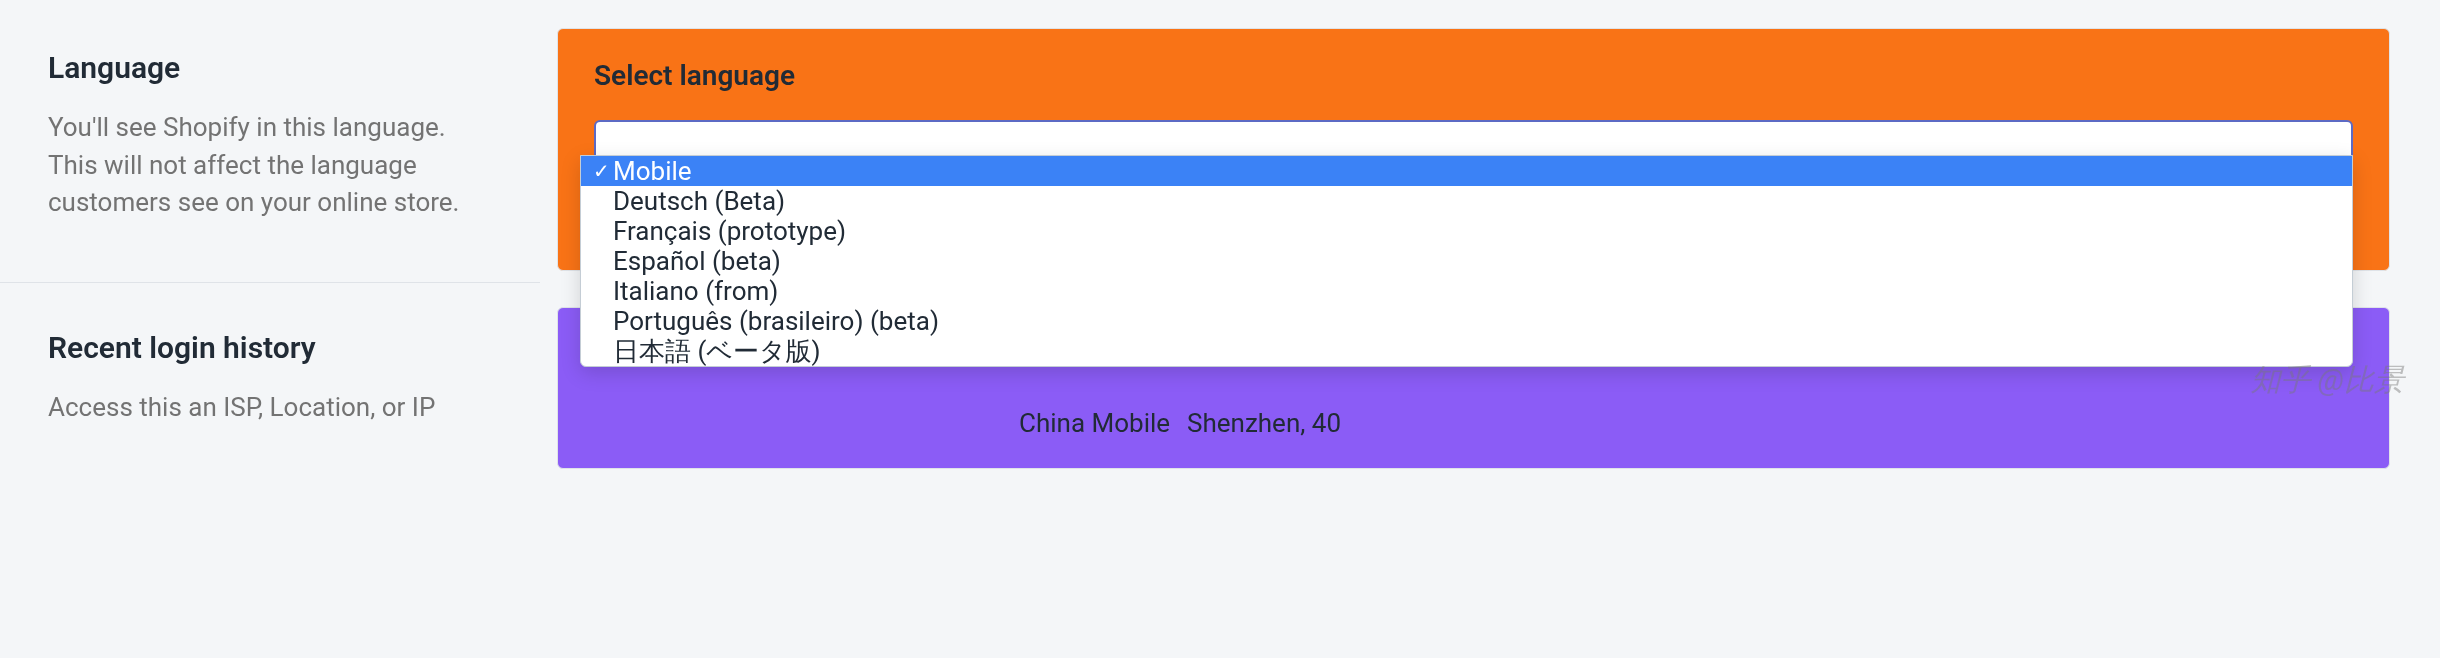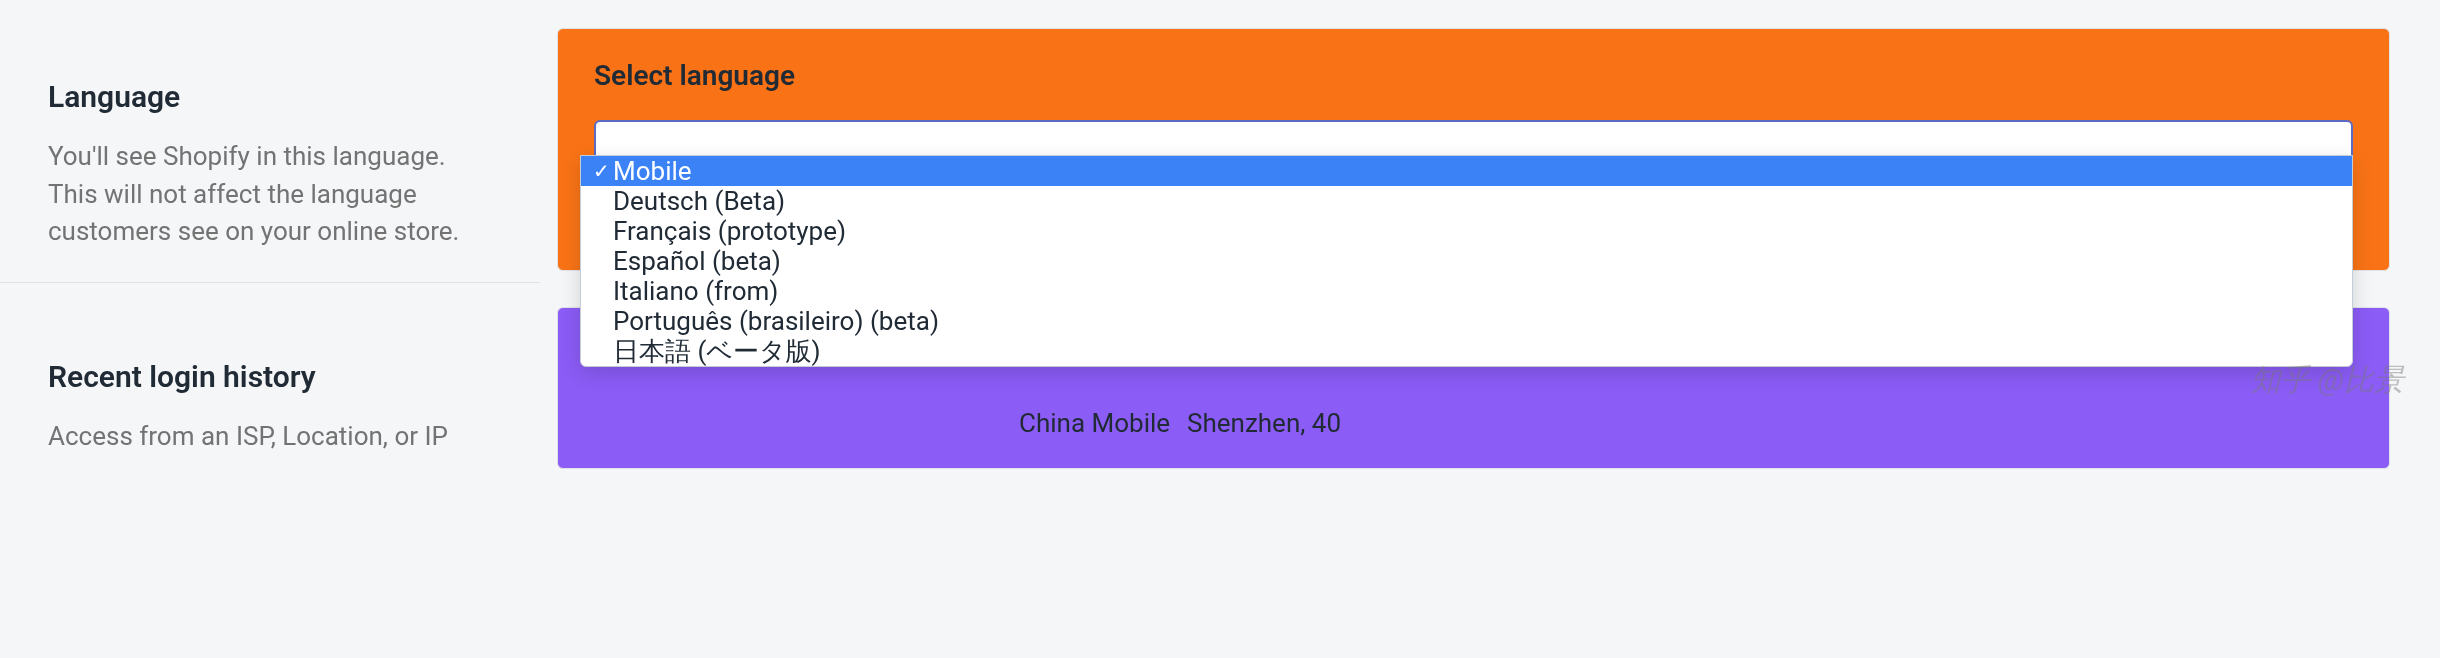--- a/index.html
+++ b/index.html
@@ -14,21 +14,20 @@
     .container { display: flex; height: 100%; }
     .sidebar {
       width: 545px;
       padding: 50px 48px;
     }
     .section-title {
       font-size: 30px;
       font-weight: 600;
       color: #212b36;
       margin-bottom: 24px;
-      margin-top: 29px;
     }
     .section-desc {
       font-size: 26px;
       color: #737373;
       line-height: 1.45;
       margin-top: 20px;
     }
     .divider {
       border: none;
       border-top: 1px solid #dfe3e8;
@@ -141,21 +140,21 @@
 <div class="container">
   <div class="sidebar">
     <h2 class="section-title">Language</h2>
     <p class="section-desc">You'll see Shopify in this language. This will not affect the language customers see on your online store.</p>
   </div>
 
   <hr class="divider">
 
   <div class="sidebar-section2">
     <h2 class="section-title">Recent login history</h2>
-    <p class="section-desc">Access from an ISP, Location, or IP</p>
+    <p class="section-desc">Access this an ISP, Location, or IP</p>
   </div>
 
   <div class="main">
     <div class="card">
       <div class="card-title">Select language</div>
       <div class="select-box"></div>
       <div class="dropdown">
         <div class="dropdown-item selected">
           <span class="check">✓</span>
           <span>Mobile</span>

